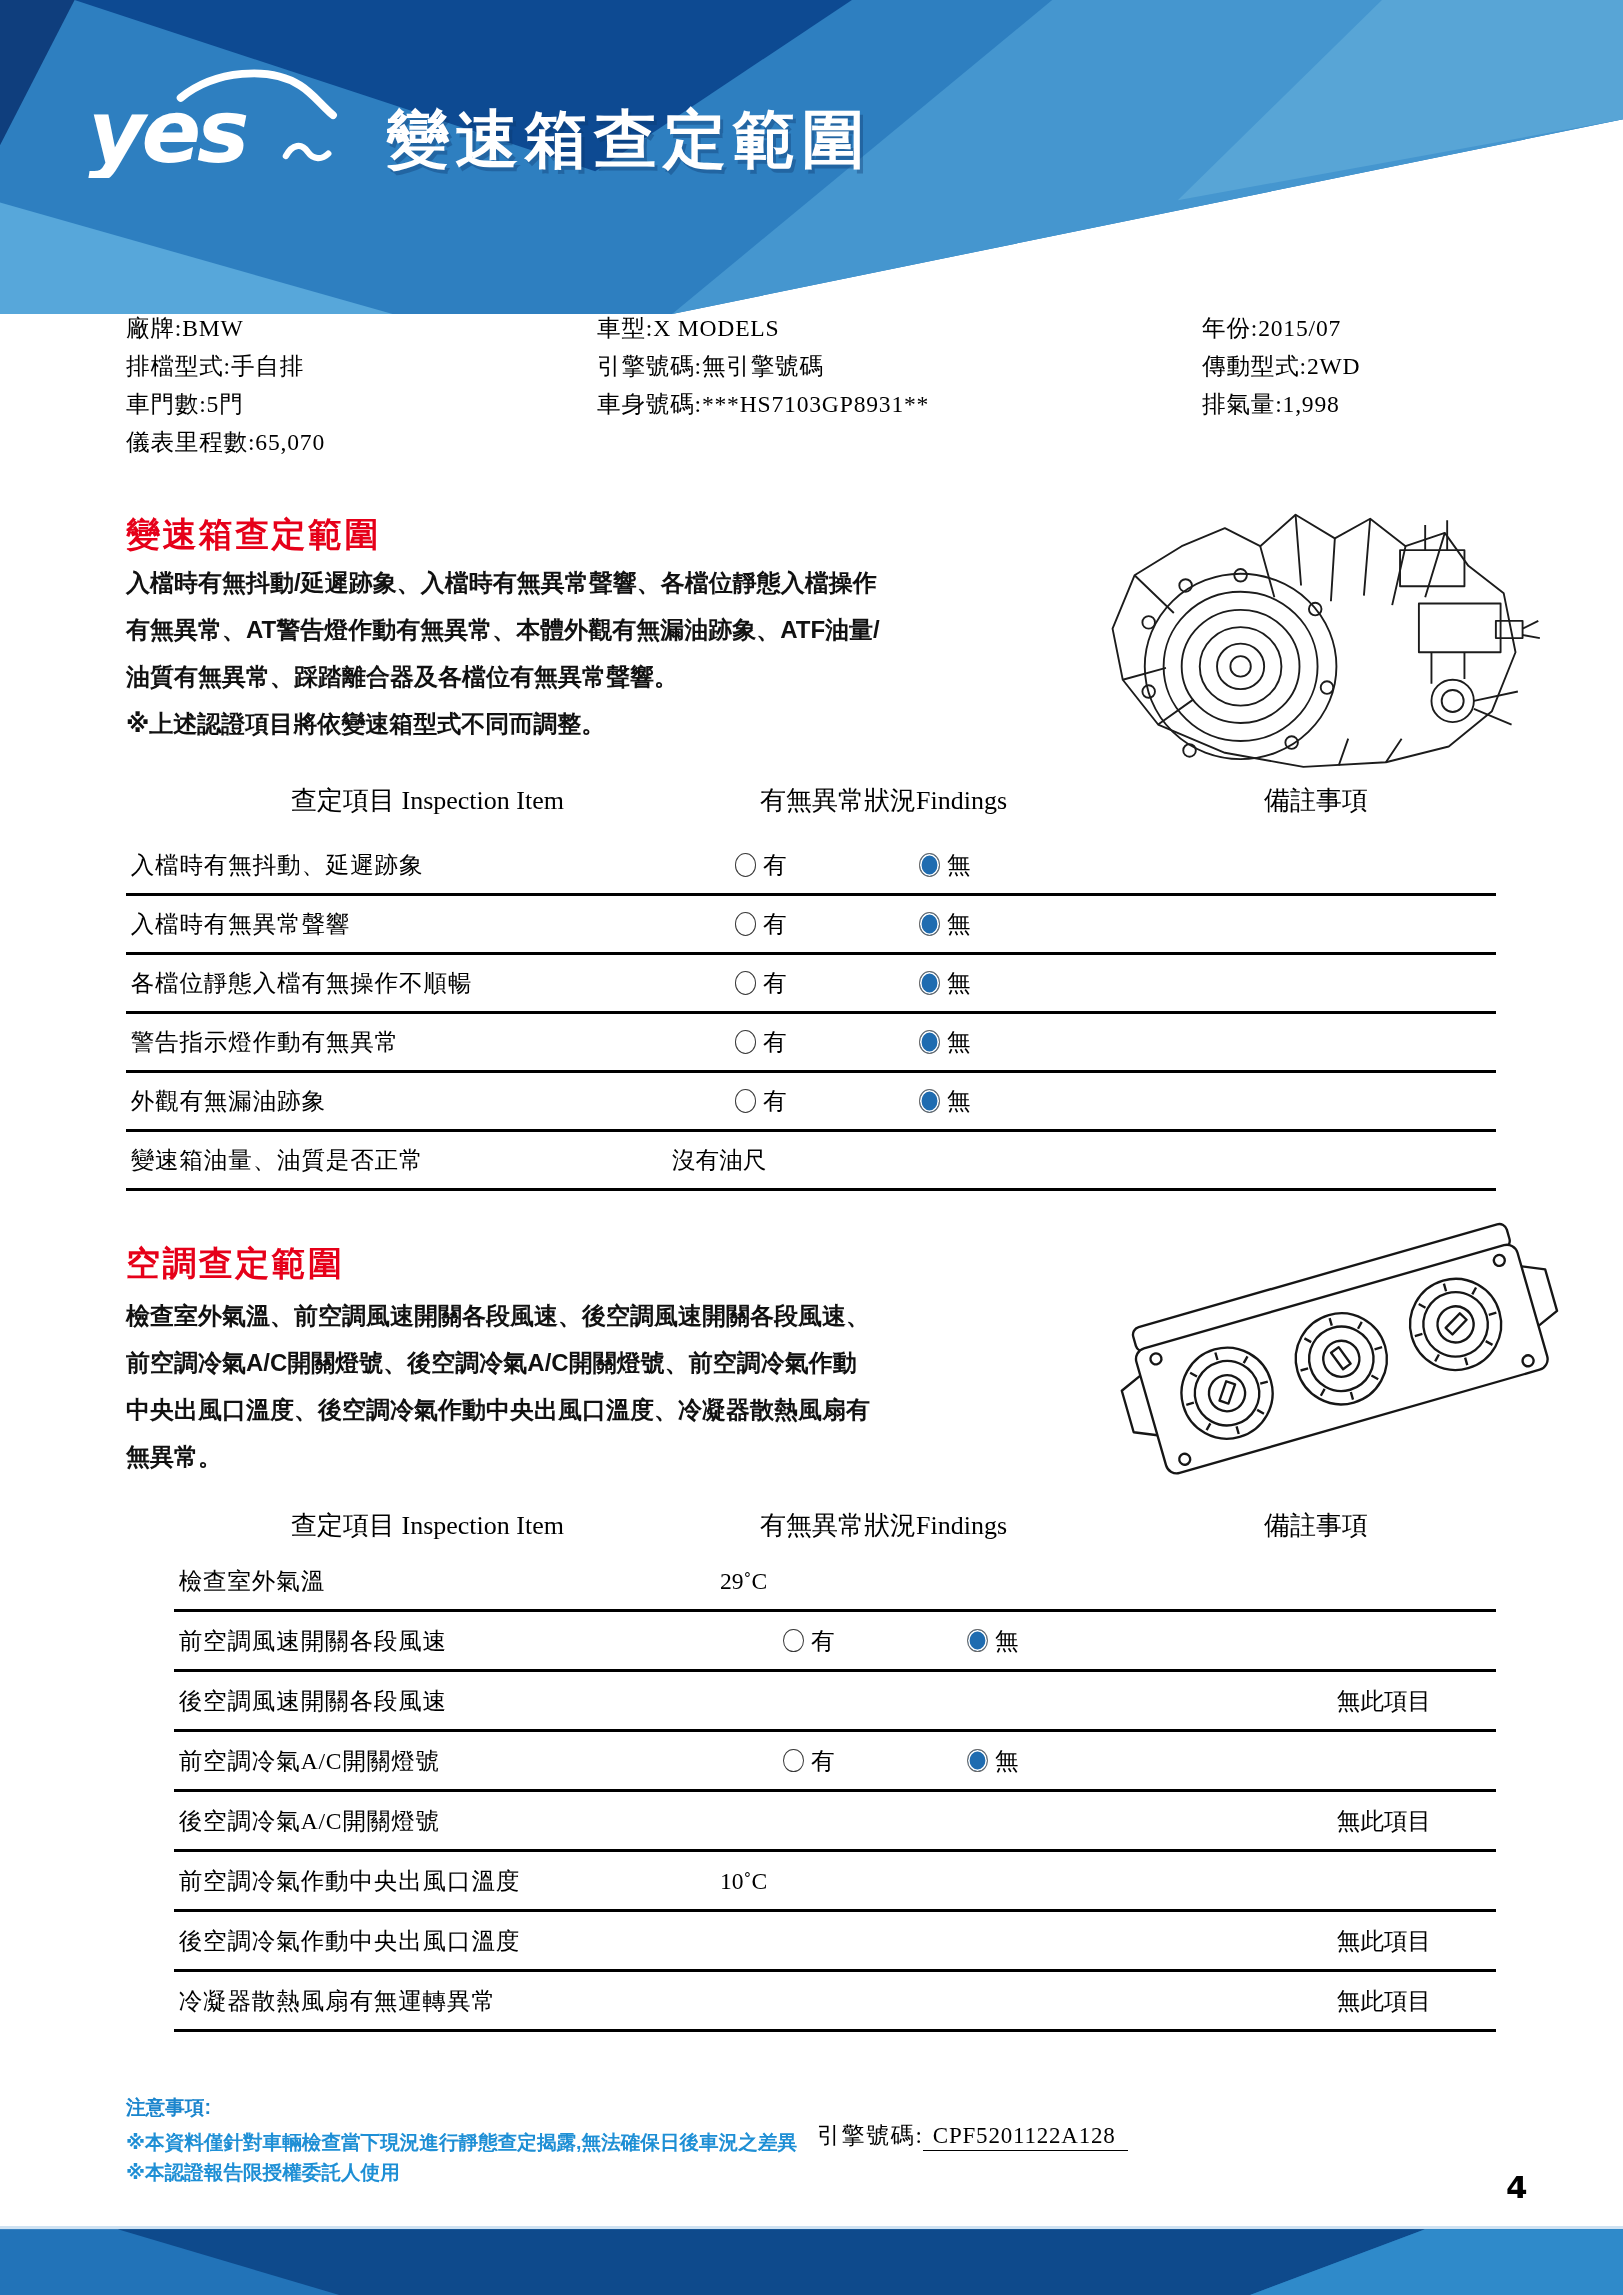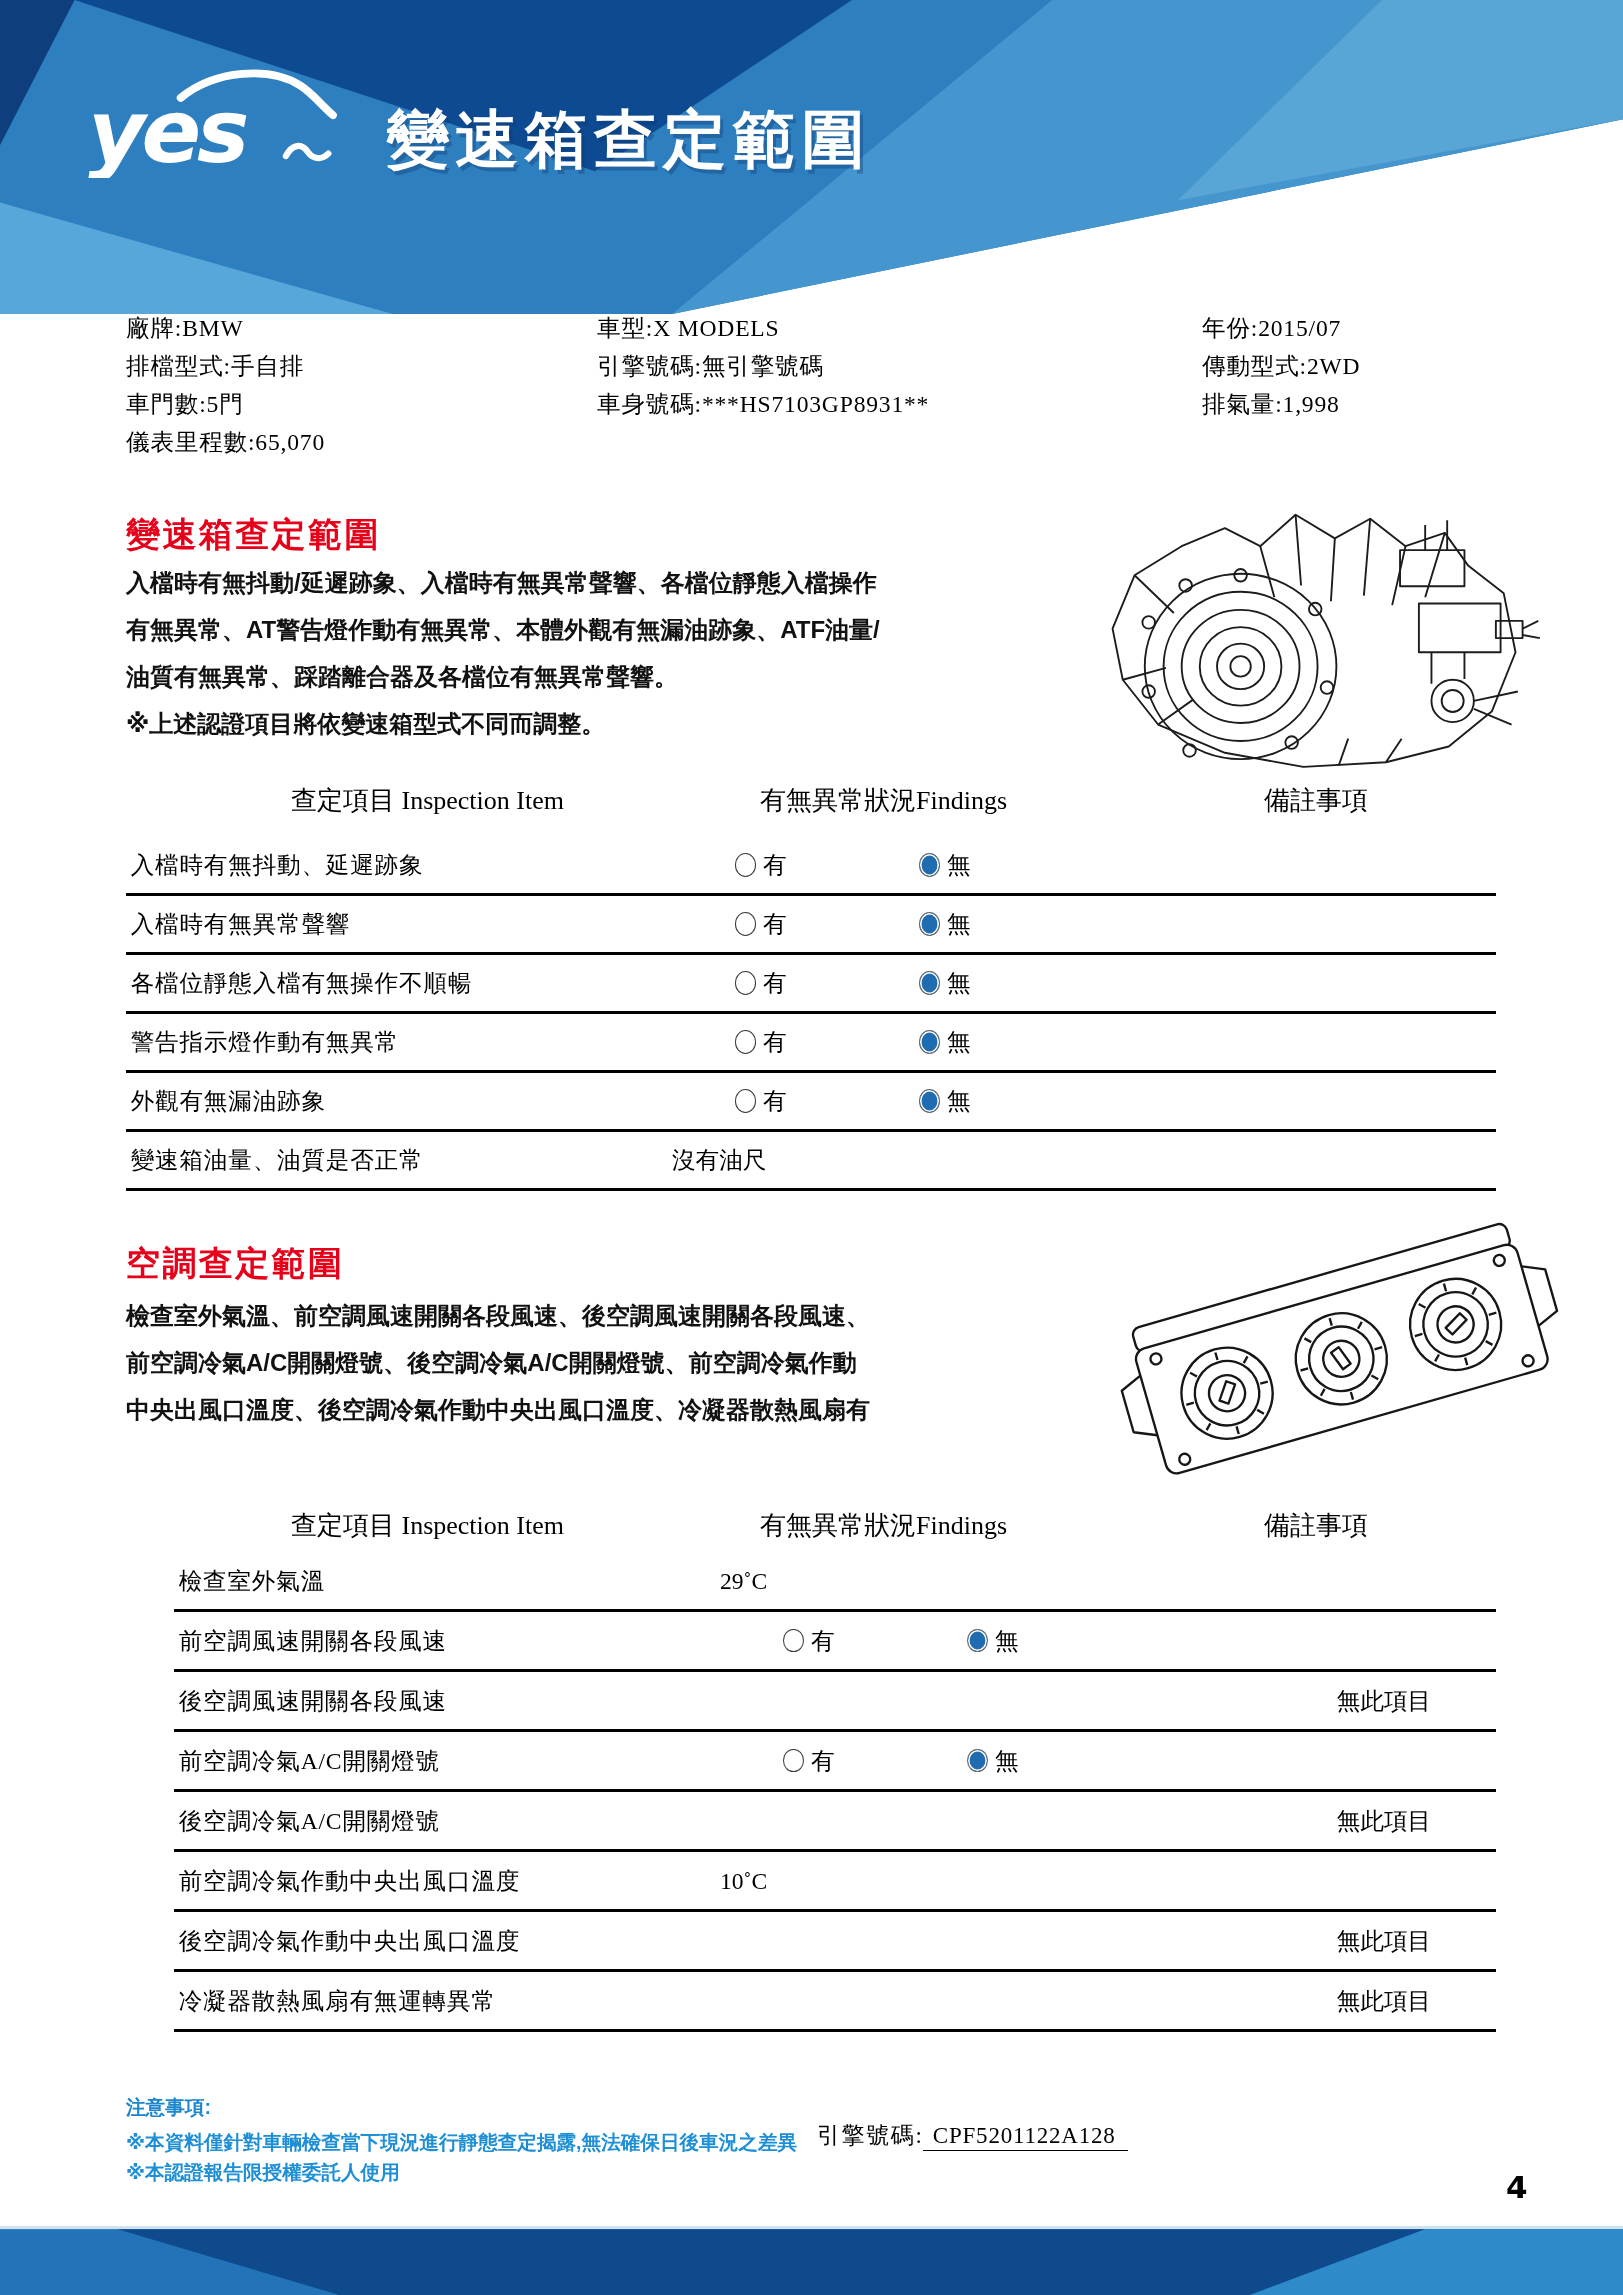--- a/index.html
+++ b/index.html
@@ -210,20 +210,21 @@
       <span class="item">變速箱油量、油質是否正常</span>
       <span class="finding-text">沒有油尺</span>
     </div>
   </div>
 
   <div class="sec-title" style="top:1241px;">空調查定範圍</div>
   <div class="sec-desc" style="top:1292px;">
     <div>檢查室外氣溫、前空調風速開關各段風速、後空調風速開關各段風速、</div>
     <div>前空調冷氣A/C開關燈號、後空調冷氣A/C開關燈號、前空調冷氣作動</div>
     <div>中央出風口溫度、後空調冷氣作動中央出風口溫度、冷凝器散熱風扇有</div>
+    <div>無異常。</div>
   </div>
 
   <svg class="illus" style="left:1099px;top:1217px;" width="487" height="263" viewBox="0 0 620 335">
     <g transform="rotate(-16 310 175)" stroke="#161616" stroke-width="3" fill="#ffffff" stroke-linejoin="round">
       <rect x="60" y="70" width="495" height="32" rx="10"></rect>
       <rect x="55" y="98" width="505" height="165" rx="14"></rect>
       <path d="M55,130 l-28,12 v55 l28,12" fill="none"></path>
       <path d="M560,130 l28,12 v55 l-28,12" fill="none"></path>
       <g>
         <circle cx="155" cy="182" r="58"></circle>

